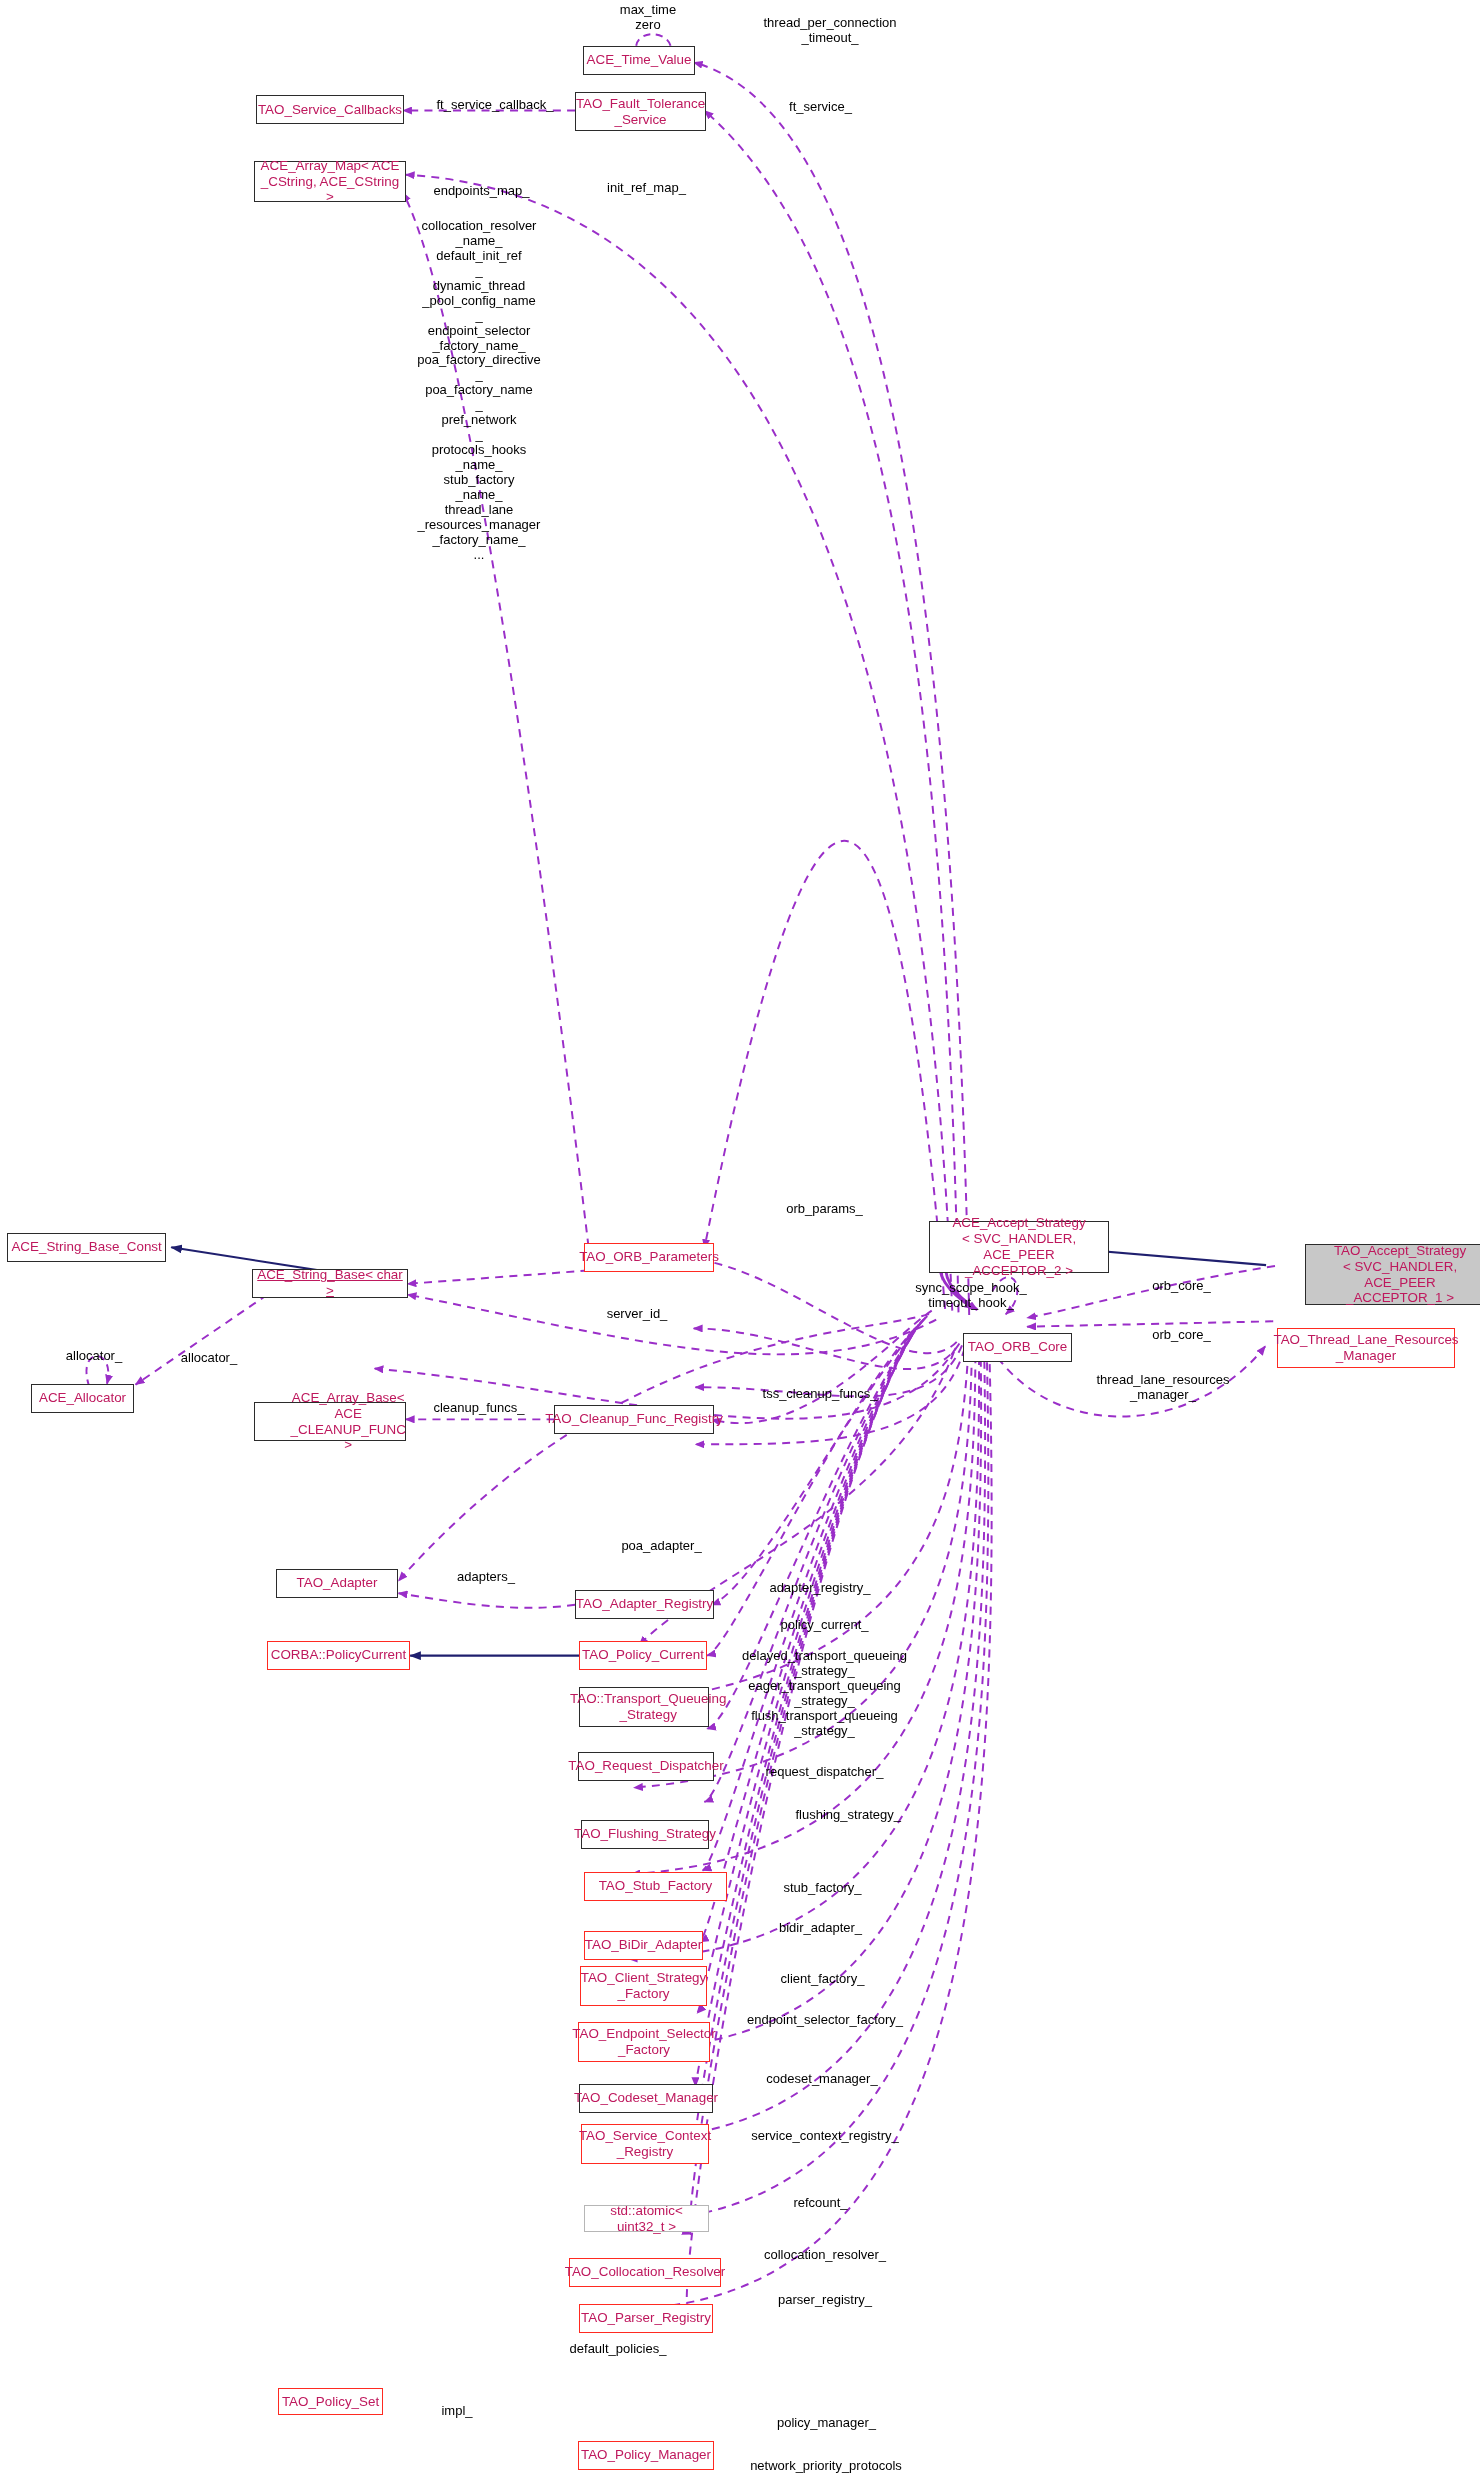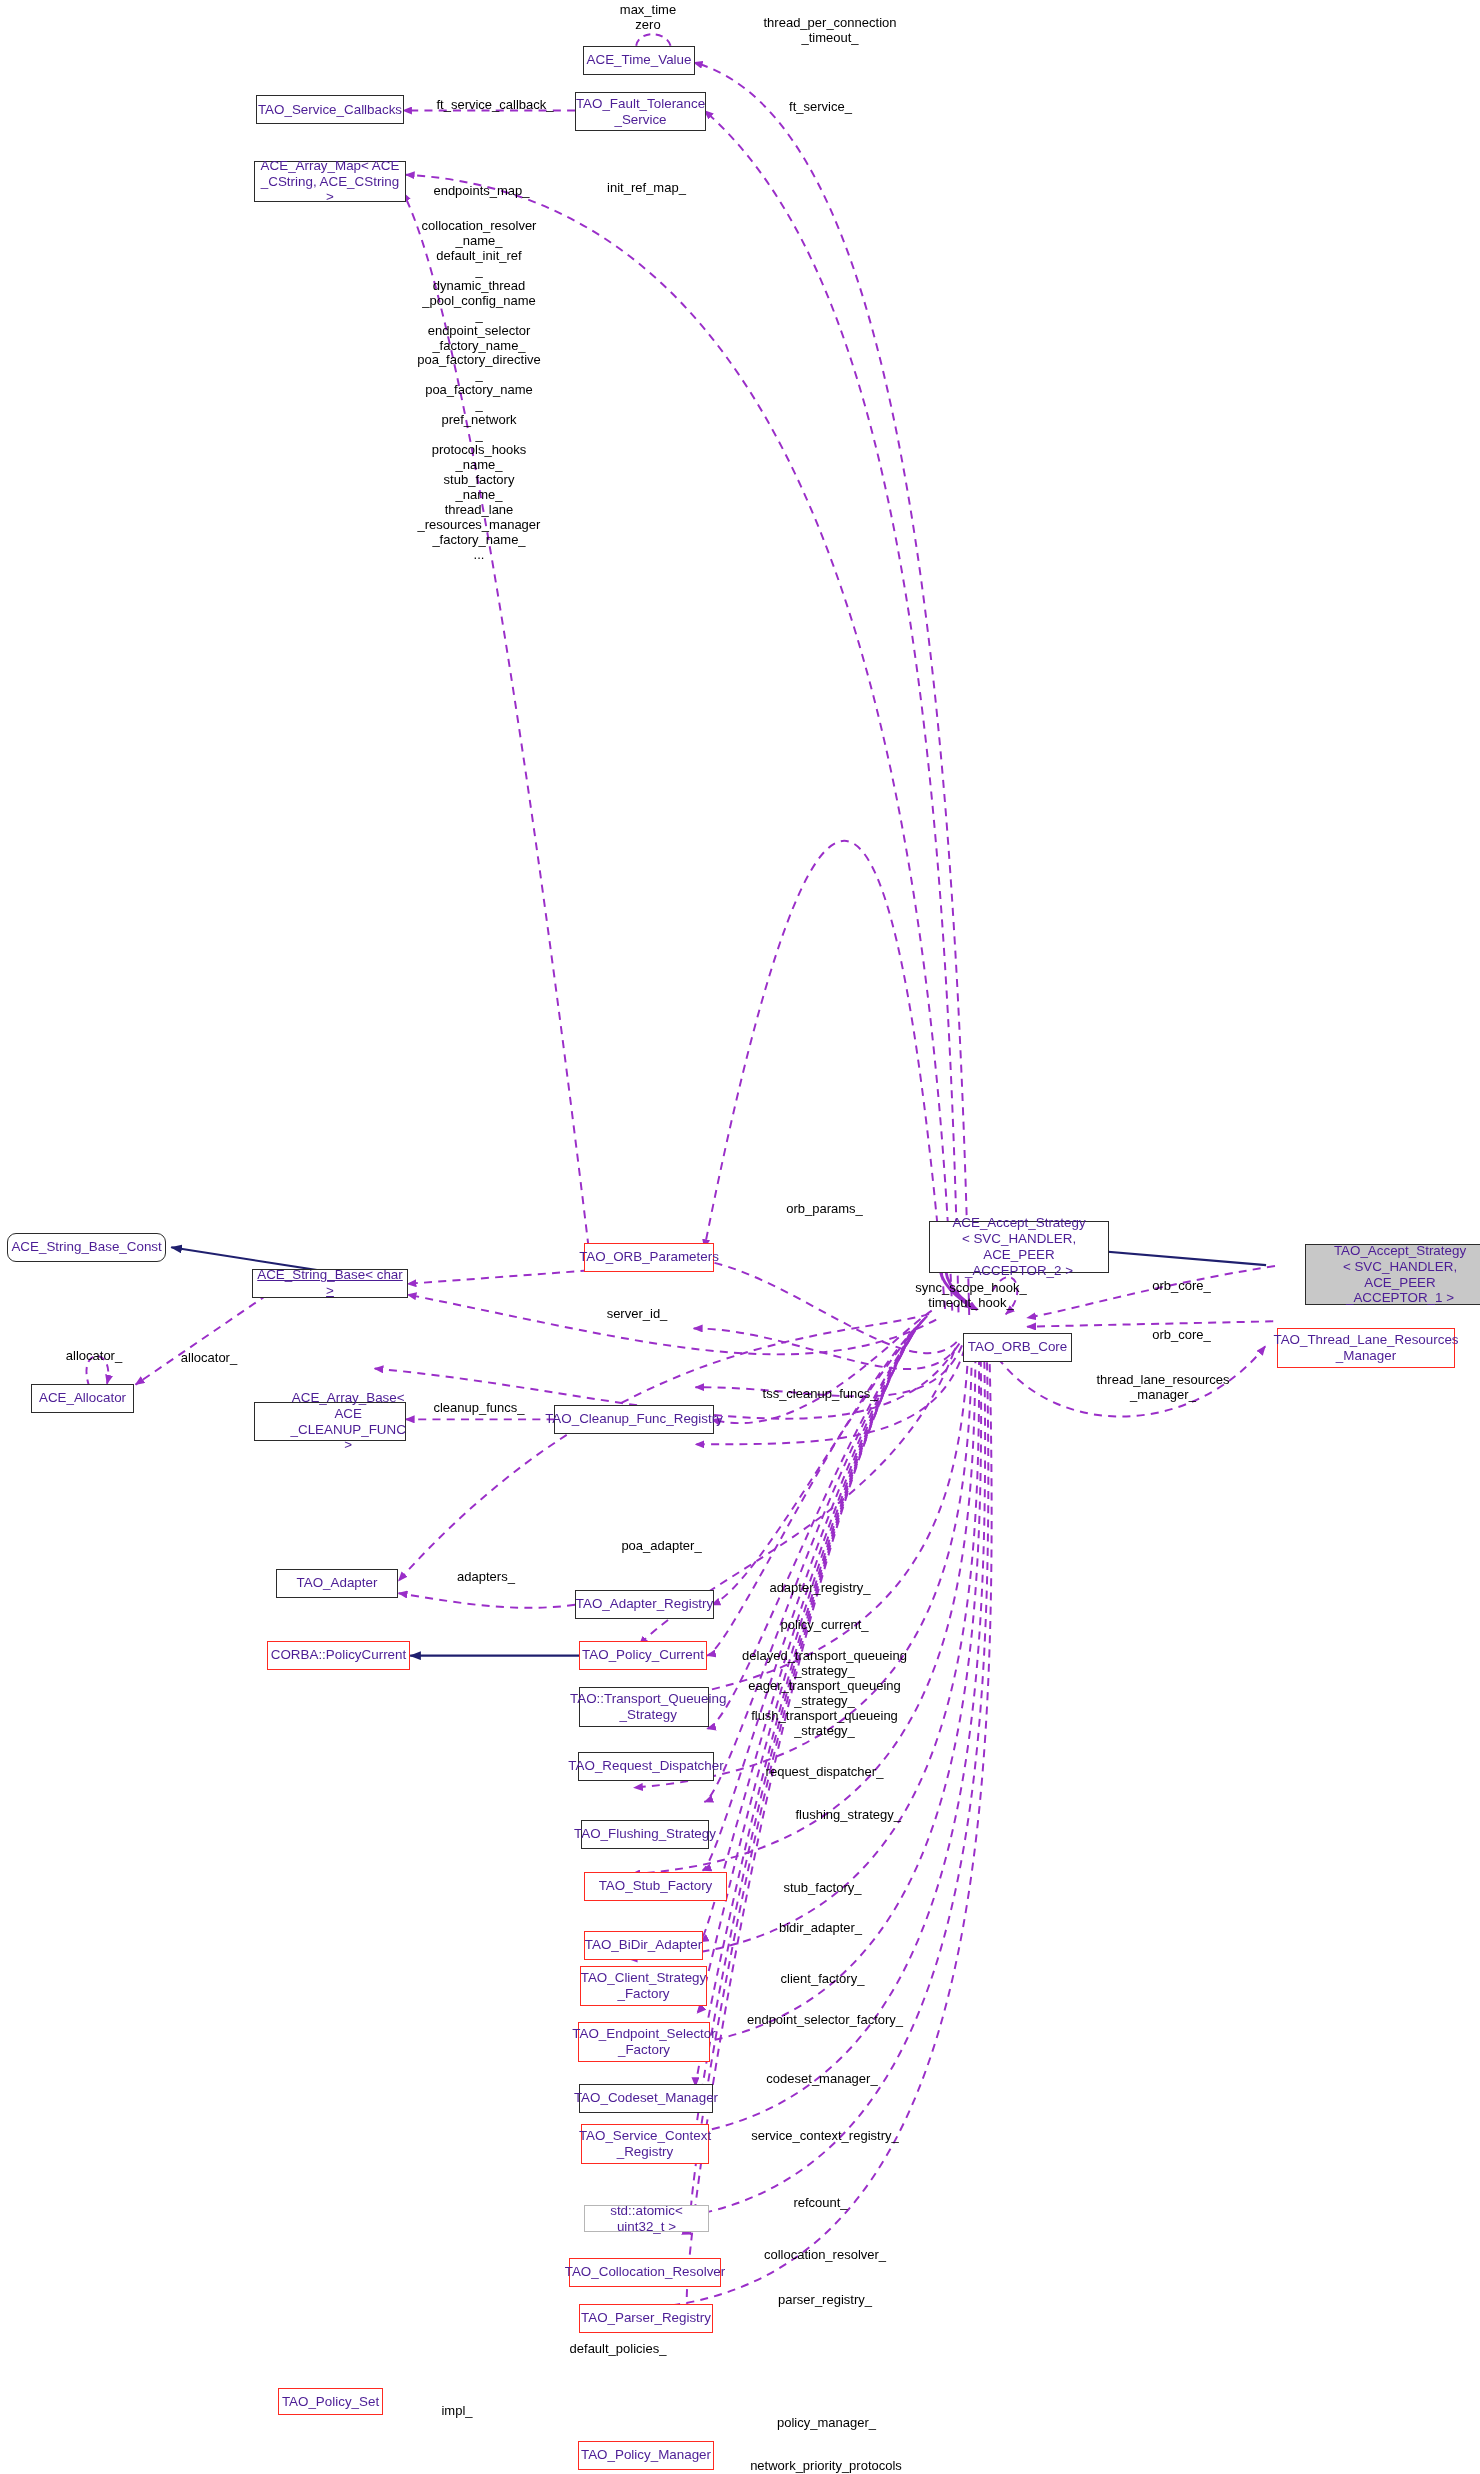--- a/index.html
+++ b/index.html
@@ -23,21 +23,21 @@
     position:absolute;
     box-sizing:border-box;
     display:flex;
     align-items:center;
     justify-content:center;
     text-align:center;
     background:#ffffff;
     border:0.9px solid #2b2b2b;
     font-size:13.4px;
     line-height:1.18;
-    color:#4c1d95;
+    color:#be185d;
     padding:1.8px 3.6px;
     white-space:pre-line;
     z-index:3;
   }
   .node.red{ border:1.8px solid #ff2a21; }
   .node.black{ border:1.8px solid #2b2b2b; }
   .node.grey-border{ border:1.8px solid #b6b6b6; }
   .node.filled{ background:#c8c8c8; border:1.8px solid #2b2b2b;margin-left:36px; }
   .edge-label{
     position:absolute;
@@ -159,21 +159,21 @@
   <div class="node black" style="left:583px; top:46px; width:112px; height:28.5px;">ACE_Time_Value</div>
 
   <div class="node black" style="left:256px; top:95px; width:148px; height:29px;">TAO_Service_Callbacks</div>
 
   <div class="node black" style="left:575px; top:92px; width:131px; height:39px;">TAO_Fault_Tolerance
 _Service</div>
 
   <div class="node black" style="left:254px; top:161px; width:152px; height:41px;">ACE_Array_Map&lt; ACE
 _CString, ACE_CString &gt;</div>
 
-  <div class="node black" style="left:7.1px; top:1233px; width:159px; height:28.5px;border-radius:9px;">ACE_String_Base_Const</div>
+  <div class="node black" style="left:7.1px; top:1233px; width:159px; height:28.5px;">ACE_String_Base_Const</div>
 
   <div class="node black" style="left:31px; top:1384px; width:103px; height:28.5px;">ACE_Allocator</div>
 
   <div class="node black" style="left:252px; top:1269px; width:156px; height:28.5px;text-decoration:underline;">ACE_String_Base&lt; char &gt;</div>
 
   <div class="node red" style="left:584px; top:1243px; width:130px; height:28.5px;">TAO_ORB_Parameters</div>
 
   <div class="node black" style="left:254px; top:1402px; width:152px; height:39px;padding-left:40px;">ACE_Array_Base&lt; ACE
 _CLEANUP_FUNC &gt;</div>
 

